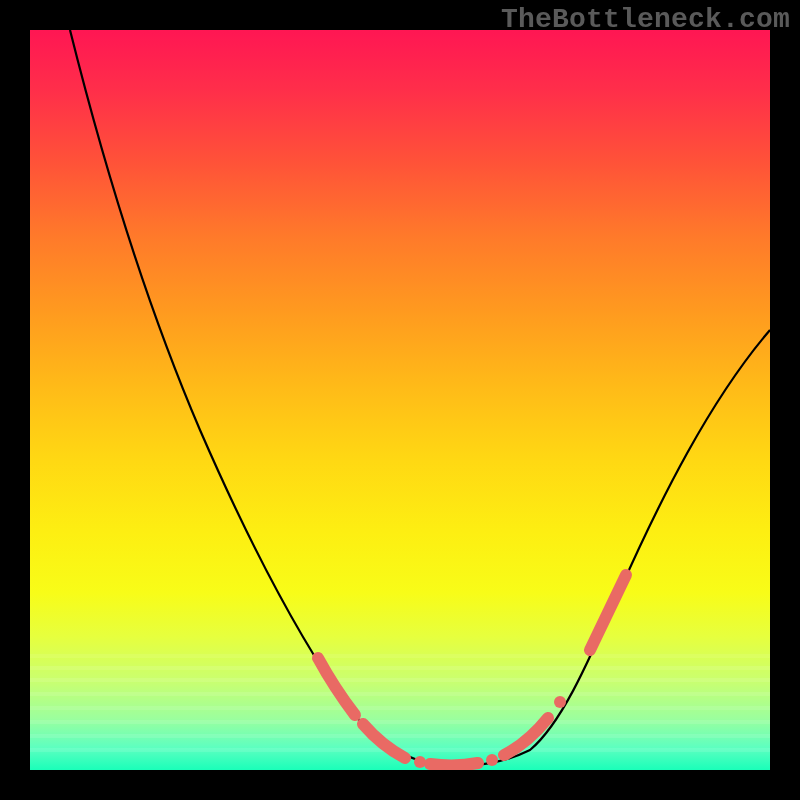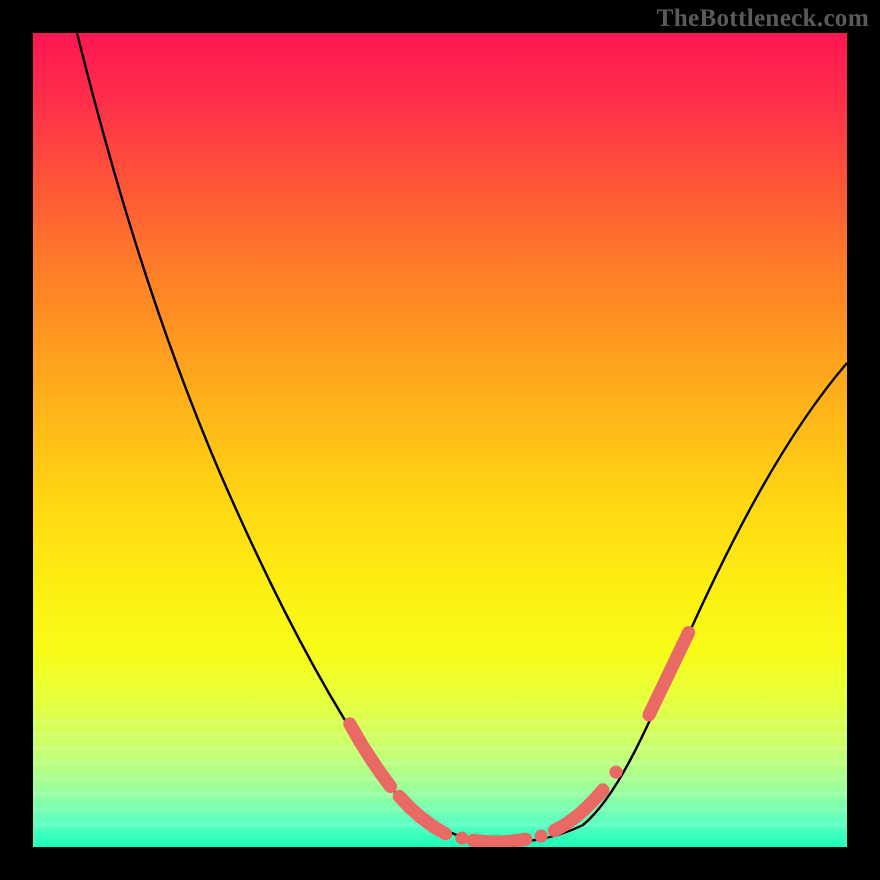--- a/index.html
+++ b/index.html
@@ -7,22 +7,22 @@
   .outer {
     width: 800px;
     height: 800px;
     background: #000;
     position: relative;
   }
   .watermark {
     position: absolute;
     top: 4px;
     right: 10px;
-    font-family: Liberation Serif, serif;
-    font-size: 23px;
+    font-family: Liberation Mono, monospace;
+    font-size: 28px;
     font-weight: bold;
     color: #5a5a5a;
     letter-spacing: 0.2px;
     z-index: 10;
   }
   .plot-area {
     position: absolute;
     left: 30px;
     top: 30px;
     width: 740px;

